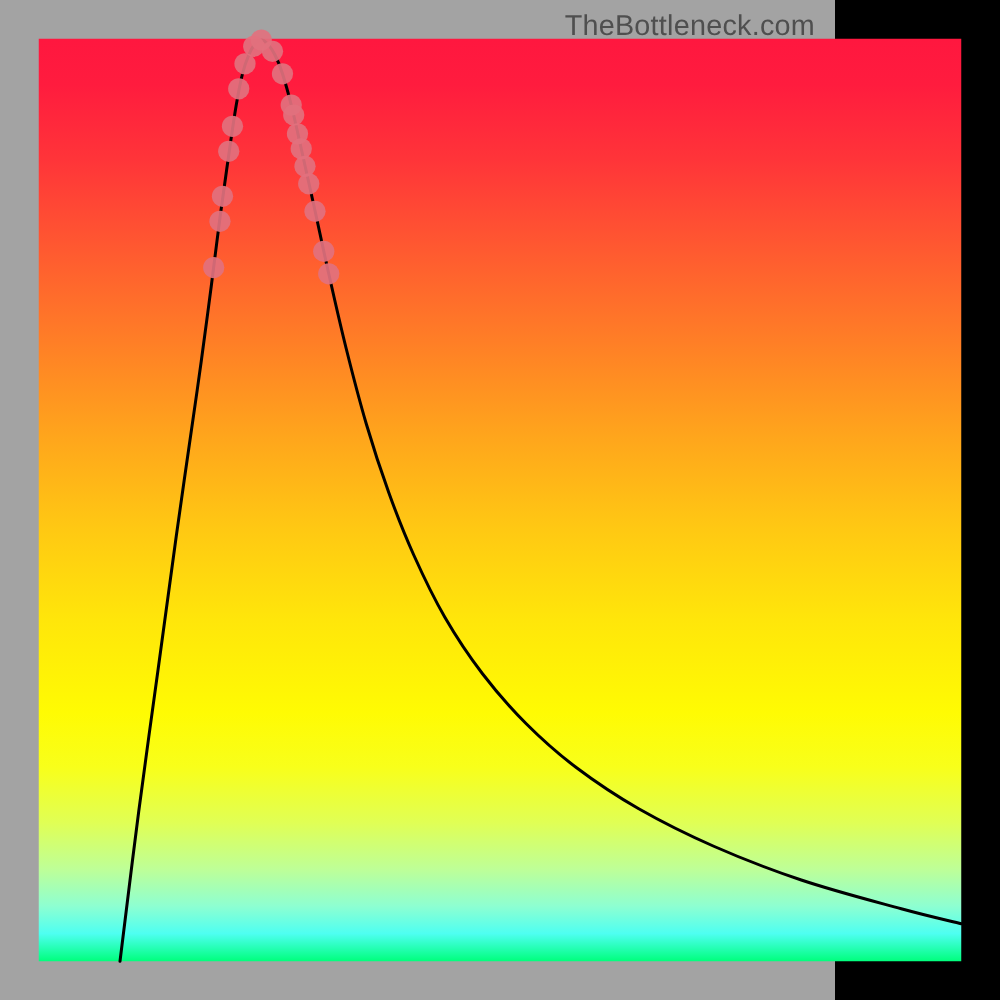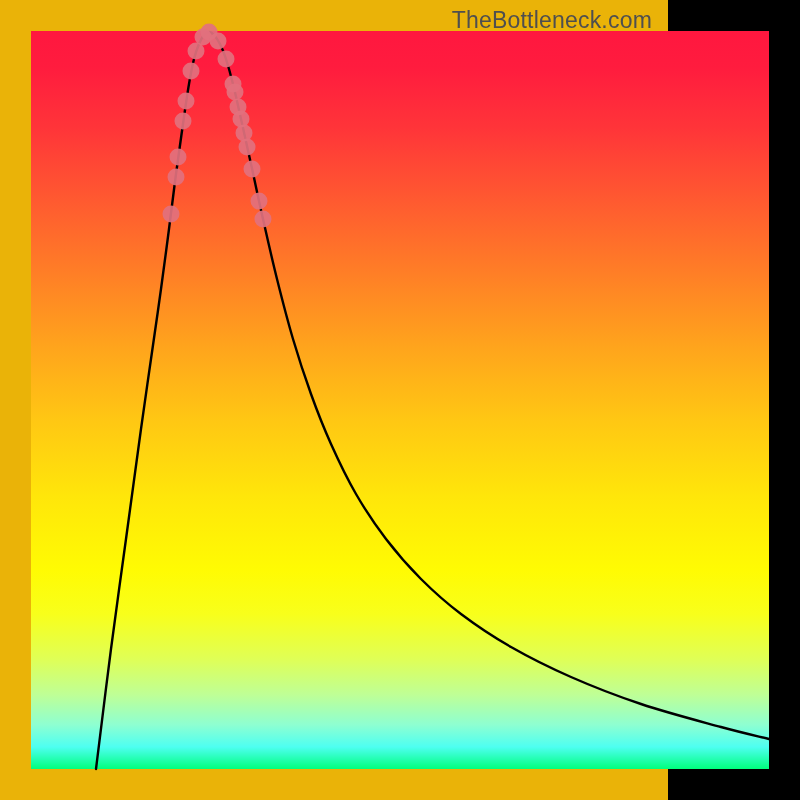--- a/index.html
+++ b/index.html
@@ -8,21 +8,21 @@
     width: 800px;
     height: 800px;
     overflow: hidden;
     background: #000;
     font-family: Arial, Helvetica, sans-serif;
   }
   .outer {
     position: relative;
     width: 668px;
     height: 800px;
-    background: #eab308;
+    background: #a3a3a3;
   }
   .plot-area {
     position: absolute;
     left: 31px;
     top: 31px;
     width: 738px;
     height: 738px;
     background: linear-gradient(
       to bottom,
       #ff173f 0%,

